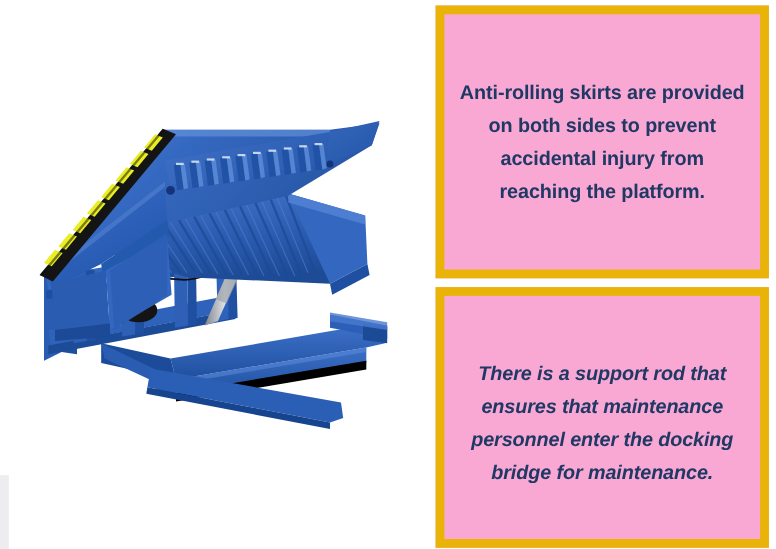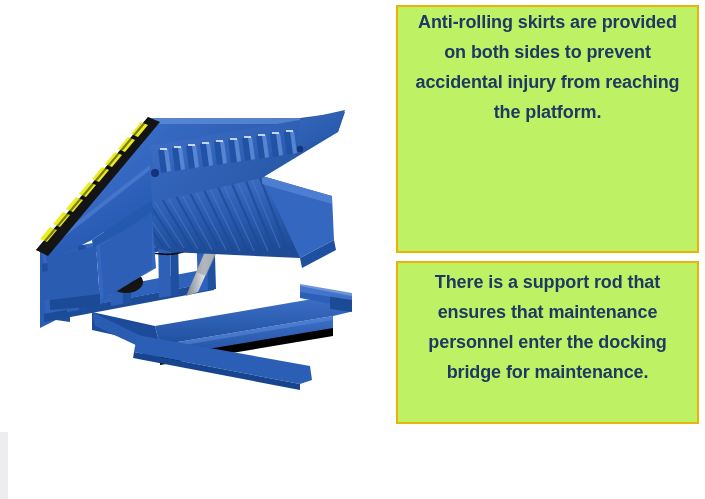--- a/index.html
+++ b/index.html
@@ -54,38 +54,40 @@
     top: 432px;
     width: 8px;
     height: 67px;
     background: #ededf0;
   }
 
   
   .callout {
     position: absolute;
     box-sizing: border-box;
-    border: 2px solid #eab308;
-    background: #bef264;
+    border: 8px solid #eab308;
+    background: #f9a8d4;
     display: flex;
+    align-items: center;
     justify-content: center;
   }
 
   #callout-1 {
     left: 396px;
     top: 5px;
     width: 303px;
     height: 248px;
   }
 
   #callout-2 {
     left: 396px;
     top: 261px;
     width: 303px;
-    height: 163px;
+    height: 237px;
+    font-style: italic;
   }
 
   .callout-text {
     margin: 0;
     padding: 0 12px;
     text-align: center;
     font-family: "Liberation Sans", sans-serif;
     font-size: 18px;
     font-weight: bold;
     line-height: 30px;

